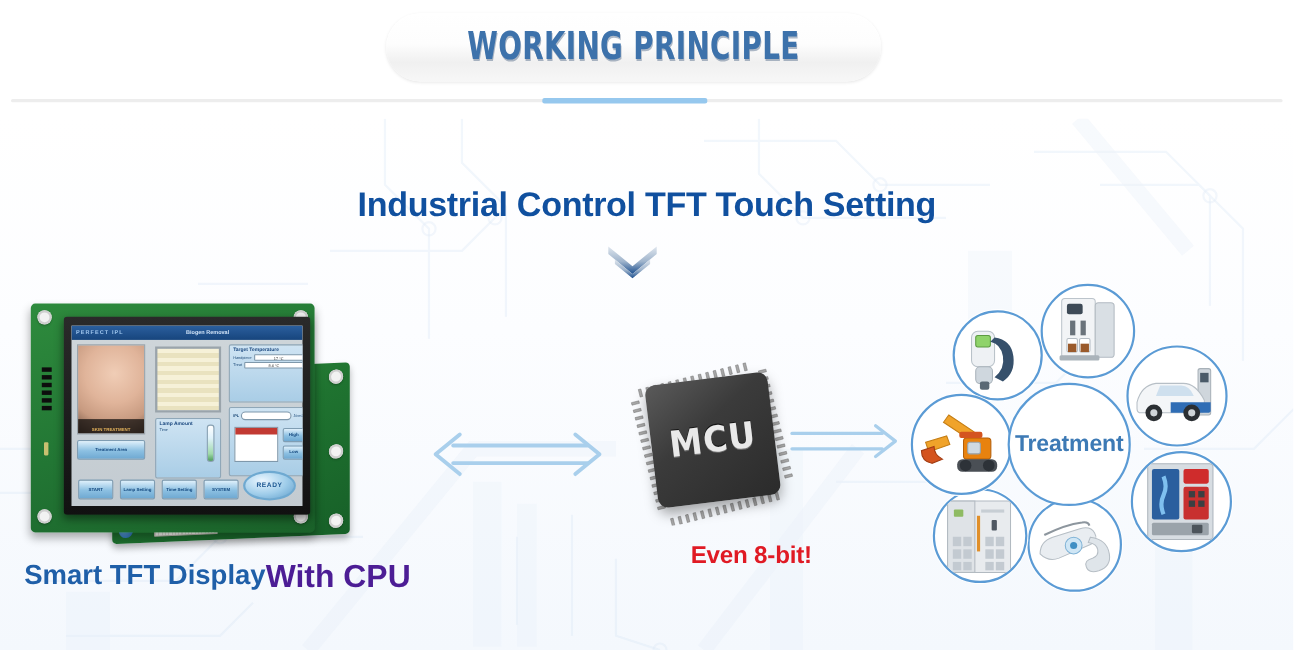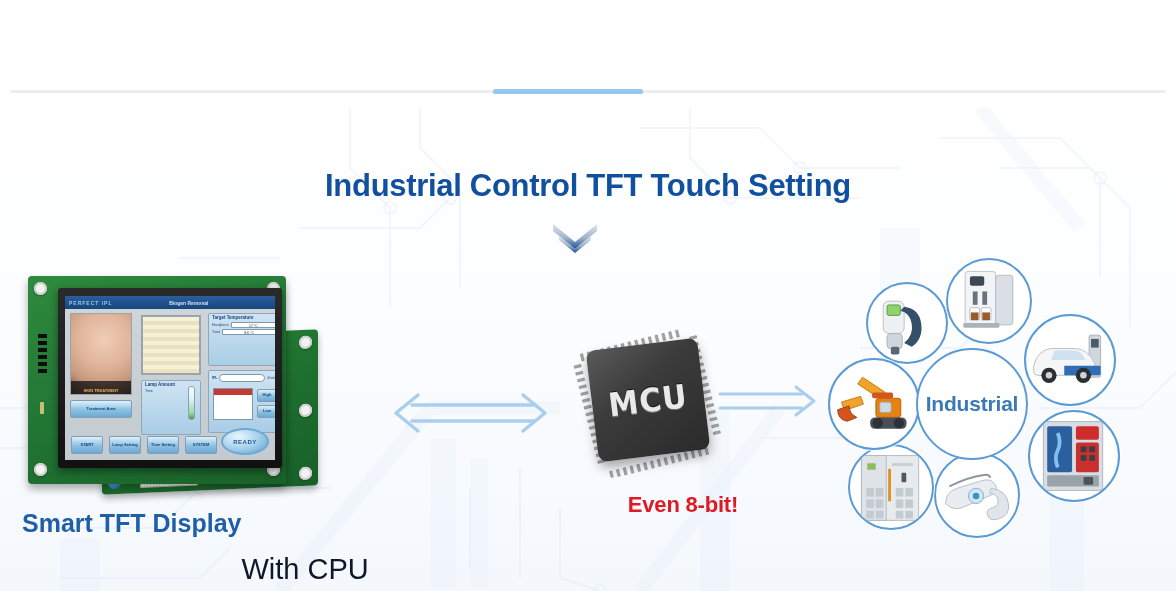--- a/index.html
+++ b/index.html
@@ -246,21 +246,21 @@
     position:absolute; left:88px; top:90px; width:112px; height:112px;
     border-radius:50%; border:2px solid #5b9bd5; background:#ffffff;
     display:flex; align-items:center; justify-content:center;
   }
   .eq-center span { font-size:21px; font-weight:700; color:#3d7ab5; letter-spacing:-0.2px; }
   .eq-img { position:absolute; left:0; top:0; width:100%; height:100%; }
 
   
   .cap-left { position:absolute; left:22px; top:509px; display:flex; align-items:flex-start; gap:0; }
   .cap-smart { font-size:25px; font-weight:700; color:#1f5fa8; }
-  .cap-cpu { font-size:29px; font-weight:400; color:#0f172a;margin-top:44px; }
+  .cap-cpu { font-size:29px; font-weight:700; color:#4c1d95; }
   .cap-mcu { position:absolute; left:543px; top:494px; width:280px; text-align:center; }
   .cap-mcu-line1 { font-size:22px; font-weight:700; color:#12457f; letter-spacing:-0.2px; }
   .cap-mcu-line2 { font-size:22px; font-weight:700; color:#e01a24; margin-top:-2px; letter-spacing:-0.2px; }
 </style>
 </head>
 <body>
 
 <div id="page">
 
   <div class="bg-wash"></div>
@@ -305,20 +305,23 @@
       <rect x="1050" y="330" width="34" height="153"></rect>
       <rect x="60" y="430" width="40" height="53"></rect>
     </g>
     <g stroke="#dfeaf6" stroke-width="14" fill="none" opacity="0.5">
       <path d="M280 483 L430 300 L560 300"></path>
       <path d="M640 483 L780 300"></path>
       <path d="M980 0 L1080 120"></path>
     </g>
   </svg>
 
+  <div class="title-pill">
+    <span class="title-text">WORKING PRINCIPLE</span>
+  </div>
   <div class="rule"></div>
   <div class="rule-accent"></div>
 
   <div class="subtitle">Industrial Control TFT Touch Setting</div>
   <svg class="chevron-down" viewBox="0 0 60 40">
     <defs>
       <linearGradient id="chevGrad" x1="0" y1="0" x2="0" y2="1">
         <stop offset="0%" stop-color="#dfe6ee"></stop>
         <stop offset="55%" stop-color="#9fb4cc"></stop>
         <stop offset="100%" stop-color="#1c4f8f"></stop>
@@ -642,21 +645,21 @@
         <rect x="48" y="40" width="26" height="20" rx="3" fill="#e8820f" stroke="#b45f09"></rect>
         <rect x="52" y="44" width="12" height="11" rx="2" fill="#cfd9e1" stroke="#97a4ae"></rect>
         <rect x="42" y="60" width="38" height="12" rx="5" fill="#4a4f55"></rect>
         <circle cx="50" cy="66" r="5.5" fill="#2d3238"></circle>
         <circle cx="72" cy="66" r="5.5" fill="#2d3238"></circle>
         <rect x="44" y="34" width="22" height="6" rx="2" fill="#d4541f"></rect>
       </svg>
     </div>
 
     <div class="eq-center">
-      <span>Industrial</span>
+      <span>Treatment</span>
     </div>
   </div>
 
   <div class="cap-left">
     <span class="cap-smart">Smart TFT Display</span>
     <span class="cap-cpu">With CPU</span>
   </div>
 
   <div class="cap-mcu">
     <div class="cap-mcu-line2">Even 8-bit!</div>

